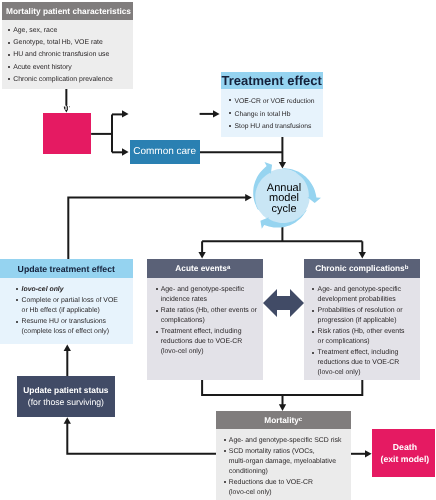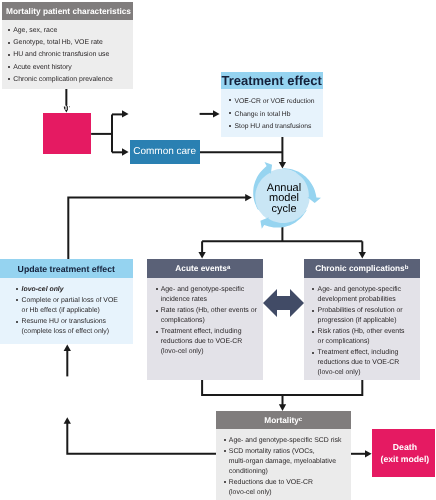--- a/index.html
+++ b/index.html
@@ -210,20 +210,25 @@
           <span>reductions due to VOE-CR</span>
           <span>(lovo-cel only)</span>
         </li>
       </ul>
   </div>
 
   <svg style="position:absolute;left:263px;top:289px;width:42px;height:28px;">
     <polygon fill="#414b66" points="0,14 14,0 14,7 27,7 27,0 41,14 27,28 27,21 14,21 14,28"></polygon>
   </svg>
 
+  <div class="box ctr" style="left:17px;top:376.4px;width:97.8px;height:40.8px;background:#414b66;
+              color:#fff;font-size:8.68px;line-height:11.3px;">
+    <span style="font-weight:bold;font-size:8.4px;">Update patient status</span>
+    <span>(for those surviving)</span>
+  </div>
 
   <div class="box" style="left:216px;top:410.9px;width:134.5px;height:89.1px;background:#ebebeb;">
     <div class="hdr" style="height:18.6px;background:#807d7d;font-size:8.3px;padding-left:0;">
       <span>Mortality</span>
         <sup style="font-size:6px;">c</sup>
     </div>
     <ul class="bullets" style="font-size:6.9px;line-height:9.85px;margin:6.1px 3px 0 7.6px;color:#231f20;">
         <li>
           <i></i>
           <span>Age- and genotype-specific SCD risk</span>

